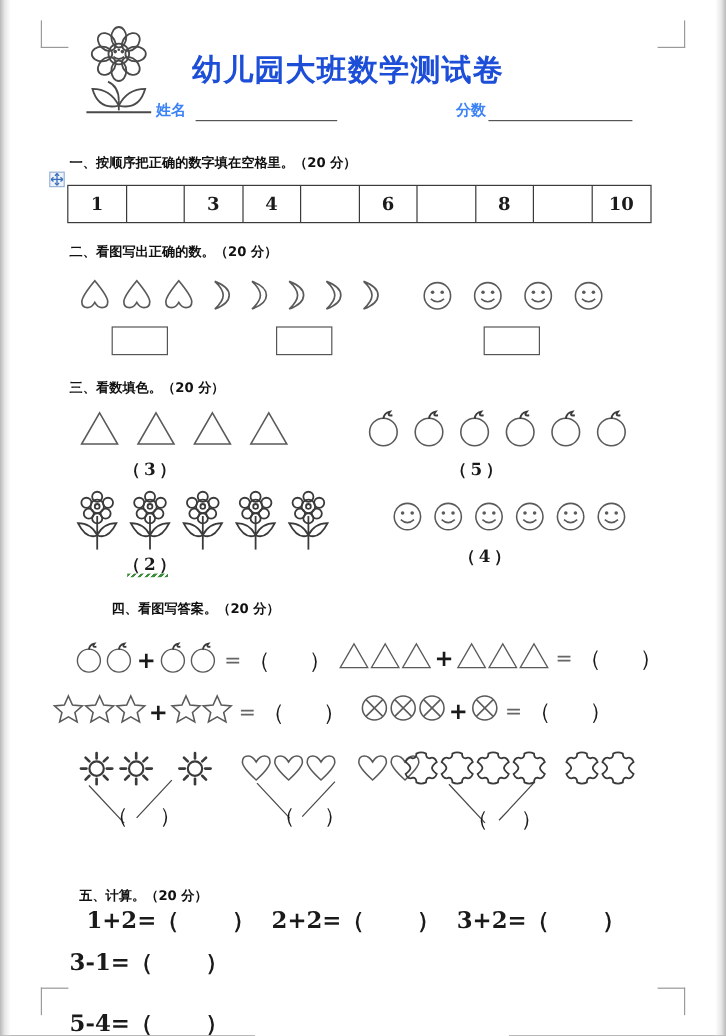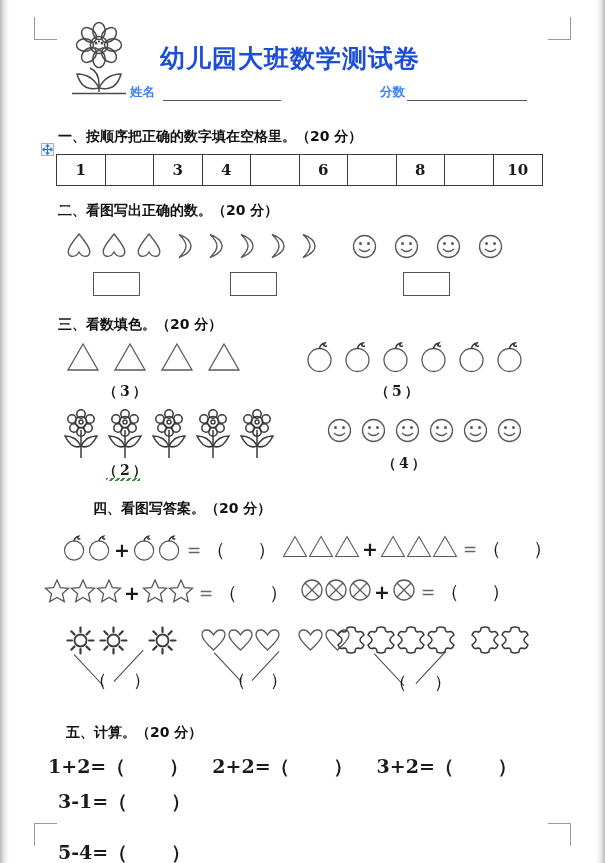--- a/index.html
+++ b/index.html
@@ -94,21 +94,21 @@
   }
   .field-name { left: 0; }
   .field-name .rule { width: 118px; margin-left: 8px; }
   .field-score { left: 250px; }
   .field-score .rule { width: 120px; margin-left: 2px; }
 
   
   .sec-head {
     position: absolute;
     font-family: "DejaVu Sans", sans-serif;
-    font-size: 14px;
+    font-size: 11px;
     font-weight: bold;
     color: #111;
     white-space: nowrap;
   }
 
   
   .move-handle {
     position: absolute;
     left: 41px;
     top: 143px;
@@ -724,23 +724,23 @@
       <span><svg width="30" height="28" viewBox="0 0 30 28">
             <path d="M11 2 Q15 0 19 2 Q19 6 22 6 Q26 4 28 9 Q24 12 24 14 Q24 16 28 19 Q26 24 22 22 Q19 22 19 26 Q15 28 11 26 Q11 22 8 22 Q4 24 2 19 Q6 16 6 14 Q6 12 2 9 Q4 4 8 6 Q11 6 11 2 Z" fill="none" stroke="#3a3a3a" stroke-width="1.5"></path>
           </svg></span>
     </div>
     <div class="slash" style="left:38px; top:27px; width:44px; transform:rotate(47deg);"></div>
     <div class="slash" style="left:80px; top:57px; width:44px; transform:rotate(-47deg);"></div>
     <div class="sub-paren" style="left:53px; top:44px;">（</div>
     <div class="sub-paren" style="left:98px; top:44px;">）</div>
   </div>
 
-  <div class="sec-head" style="left:66px; top:724px;">五、计算。（20 分）</div>
-
-  <div class="calc-row" style="left:48px; top:754px; gap:22px;">
+  <div class="sec-head" style="left:66px; top:739px;">五、计算。（20 分）</div>
+
+  <div class="calc-row" style="left:72px; top:754px; gap:12px;">
     <span class="calc-item"><span>1+2=</span><span class="blank">（　　）</span></span>
     <span class="calc-item"><span>2+2=</span><span class="blank">（　　）</span></span>
     <span class="calc-item"><span>3+2=</span><span class="blank">（　　）</span></span>
   </div>
 
   <div class="calc-row" style="left:58px; top:789px; gap:25px;flex-direction:column;">
     <span class="calc-item"><span>3-1=</span><span class="blank">（　　）</span></span>
     <span class="calc-item"><span>5-4=</span><span class="blank">（　　）</span></span>
     <span class="calc-item"><span>6-3=</span><span class="blank">（　　）</span></span>
   </div>

